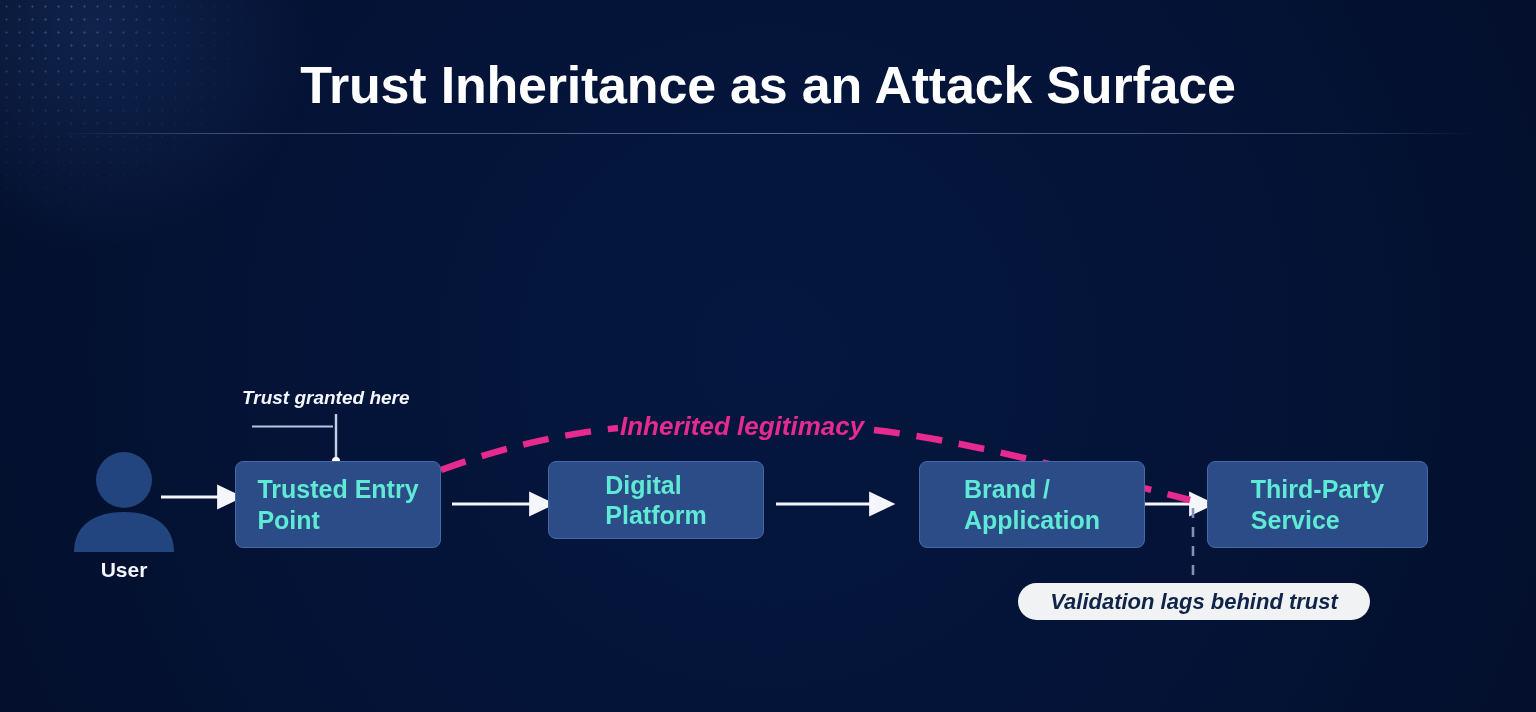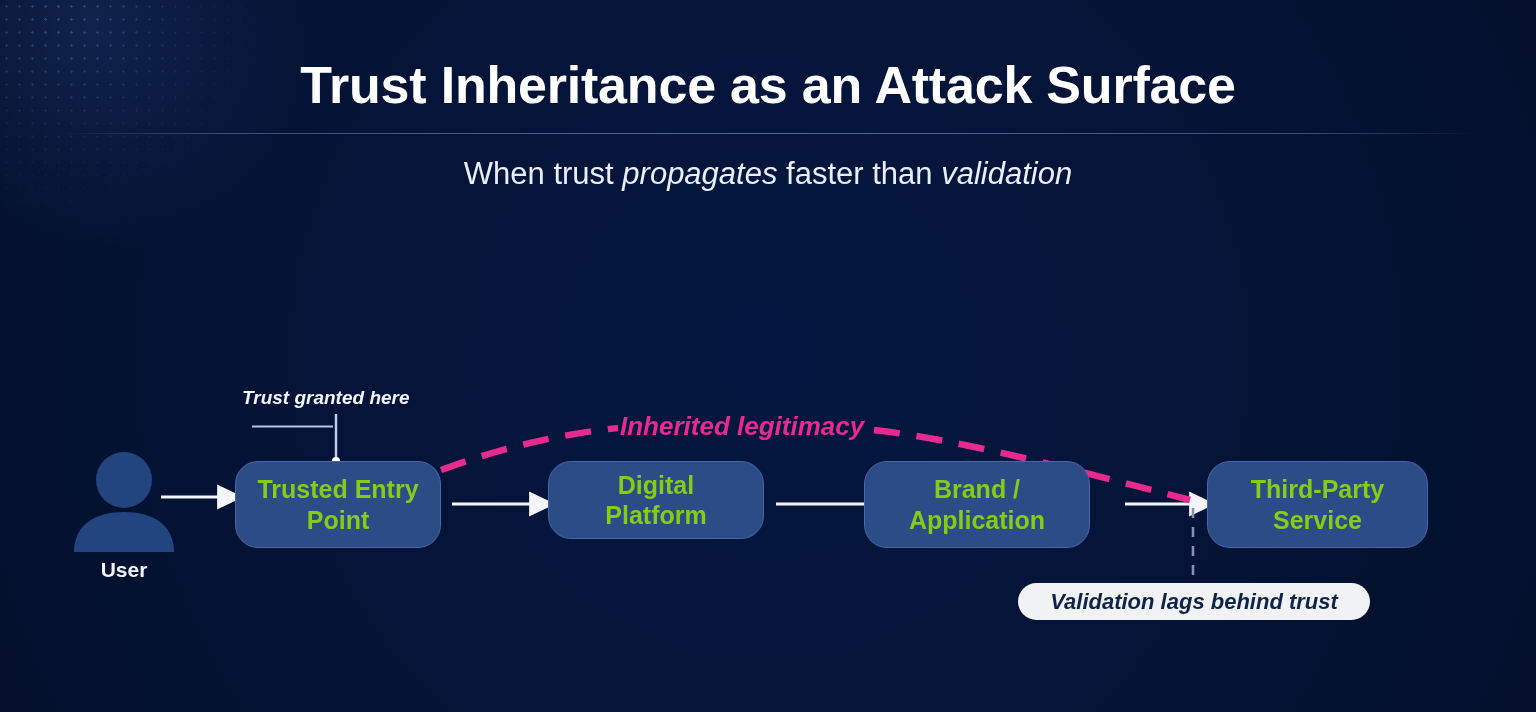--- a/index.html
+++ b/index.html
@@ -75,37 +75,36 @@
     font-weight: 400;
     line-height: 1.25;
   }
   #subtitle .em { font-style: italic; }
 
   
   .node {
     position: absolute;
     background: #2c4c88;
     border: 1px solid #4468aa;
-    border-radius: 23px;
-    color: #84cc16;
+    border-radius: 8px;
+    color: #5eead4;
     font-size: 25px;
     font-weight: bold;
     line-height: 1.22;
     display: flex;
     align-items: center;
     justify-content: center;
-    text-align: center;
     box-sizing: border-box;
     padding: 4px 10px;
   }
   .node .txt { white-space: pre-line; }
 
   #node-entry    { left: 235px;  top: 461px; width: 206px; height: 87px; }
   #node-platform { left: 548px;  top: 461px; width: 216px; height: 78px; }
-  #node-brand    { left: 864px;  top: 461px; width: 226px; height: 87px; }
+  #node-brand    { left: 919px;  top: 461px; width: 226px; height: 87px; }
   #node-third    { left: 1207px; top: 461px; width: 221px; height: 87px; }
 
   
   #user-icon {
     position: absolute;
     left: 70px; top: 452px;
     width: 108px; height: 100px;
   }
   #user-label {
     position: absolute;
@@ -162,21 +161,20 @@
 </style>
 </head>
 <body>
 
 <div id="slide">
 
   <div id="dots"></div>
 
   <div id="title">Trust Inheritance as an Attack Surface</div>
   <div id="divider"></div>
-  <div id="subtitle"><span>When trust </span><span class="em">propagates</span><span> faster than </span><span class="em">validation</span></div>
 
   <svg class="layer" viewBox="0 0 1536 712">
     <defs>
       <marker id="arrowhead-white" markerWidth="9" markerHeight="9" refX="3.4" refY="4.5" orient="auto" markerUnits="strokeWidth">
         <path d="M 0 0.6 L 8.2 4.5 L 0 8.4 z" fill="#f4f6fb"></path>
       </marker>
     </defs>
 
     <line x1="161" y1="497" x2="228" y2="497" stroke="#f4f6fb" stroke-width="3.2" marker-end="url(#arrowhead-white)"></line>
 

